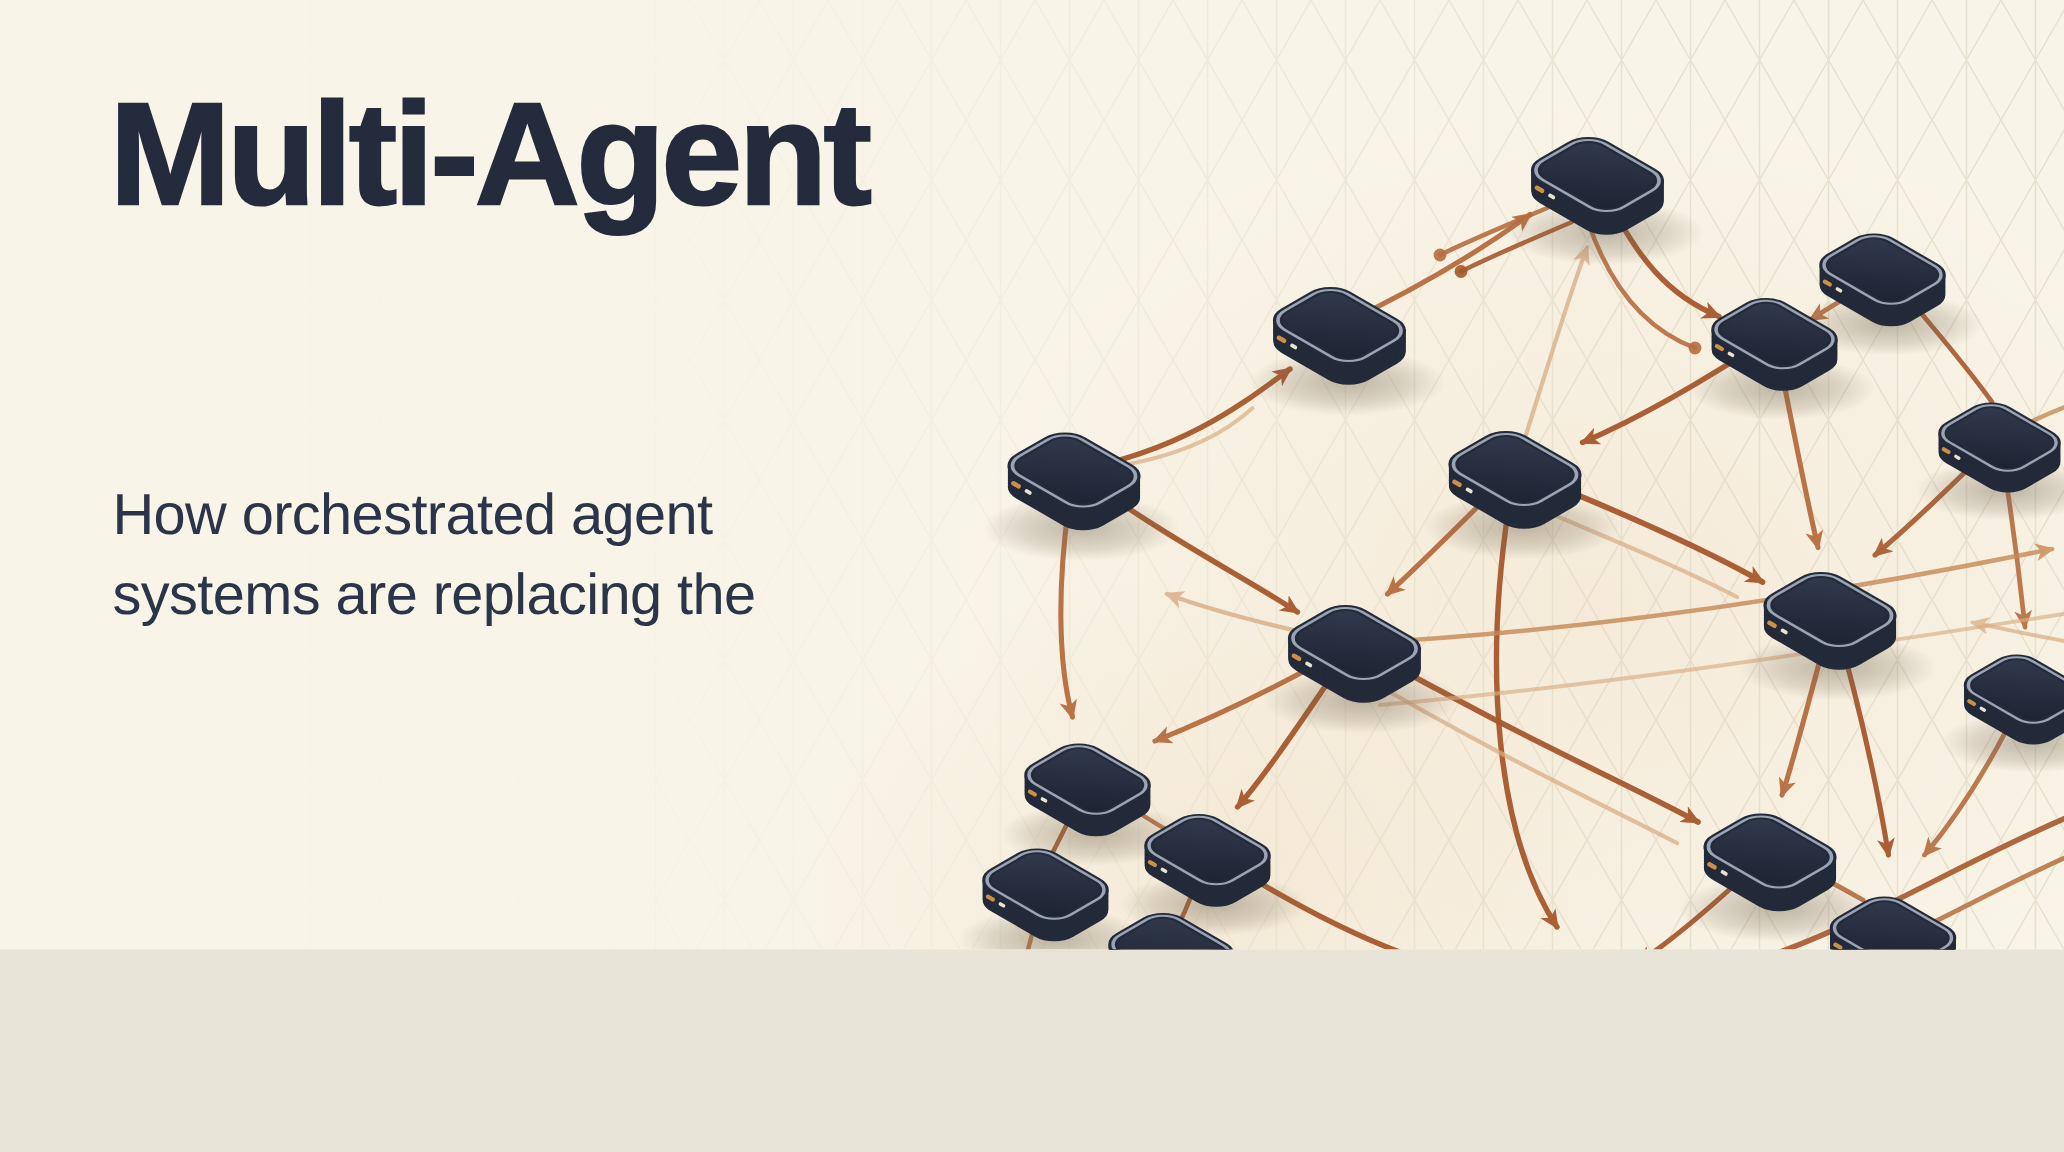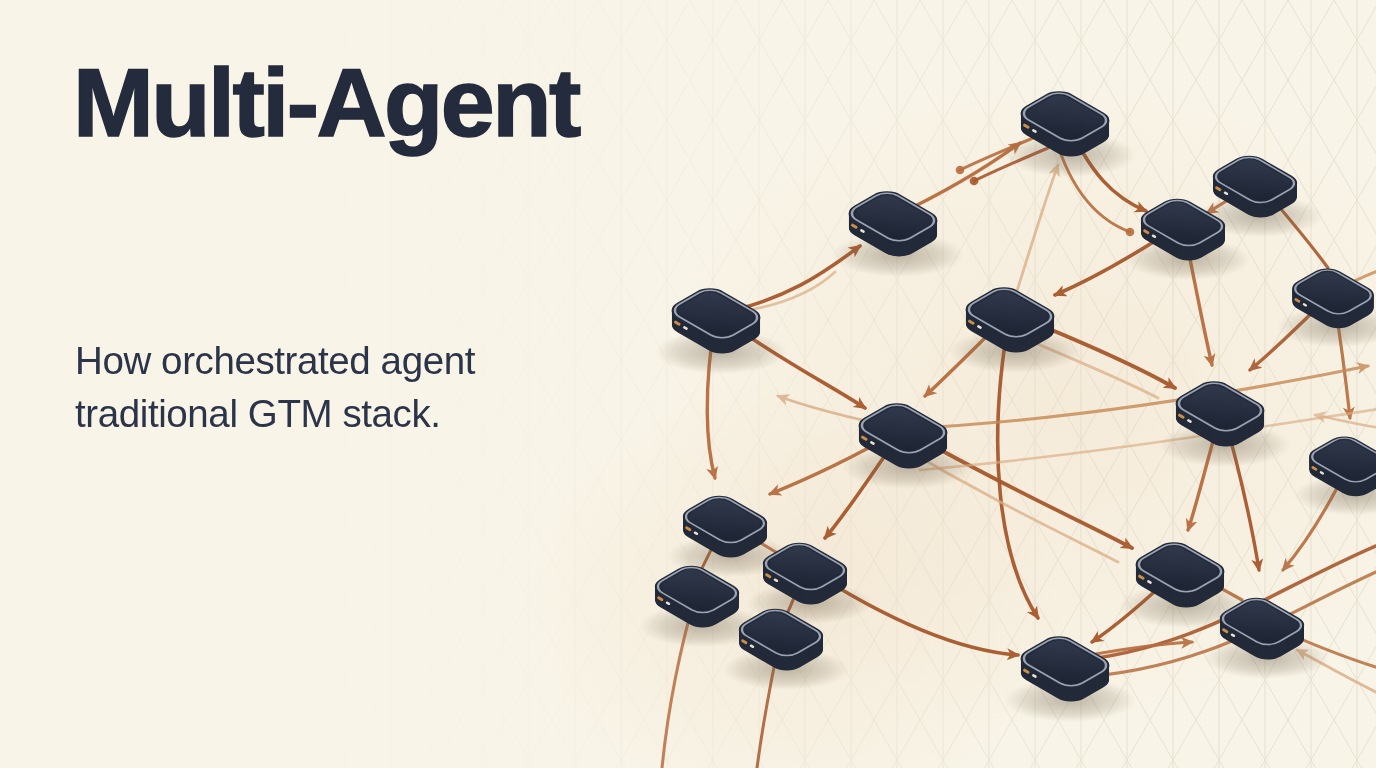--- a/index.html
+++ b/index.html
@@ -1,39 +1,39 @@
 <!DOCTYPE html>
 <html><head>
 <meta charset="utf-8">
 <style>
   html,body{margin:0;padding:0;background:#e8e4d8;}
   .canvas{
     position:relative;
-    width:1376px;height:768px;
+    width:1376px;height:633px;
     overflow:hidden;
     background:#f8f4e7;
     font-family:"Liberation Sans", sans-serif;
   }
   .net-svg{position:absolute;inset:0;display:block;}
   .text-block{position:absolute;left:73px;top:0;z-index:2;}
   .hero-title{
     margin:0;
     position:absolute;left:0;top:52px;
     width:800px;
     font-size:97px;
     line-height:1.06;
     font-weight:700;
     letter-spacing:-2.5px;
     color:#232b3d;
     -webkit-text-stroke:1.5px #232b3d;
   }
   .hero-title span{display:block;}
   .hero-subtitle{
     margin:0;
-    position:absolute;left:2px;top:334px;
+    position:absolute;left:2px;top:317px;
     width:560px;
     font-size:38.5px;
     line-height:1.38;
     font-weight:400;
     letter-spacing:-0.4px;
     color:#2b3449;
   }
   .hero-subtitle span{display:block;}
 </style>
 </head>
@@ -490,16 +490,16 @@
         <rect x="-42" y="8" width="7" height="3" rx="1.5" transform="rotate(30 -38 9)" fill="#cc8f47"></rect>
         <rect x="-33" y="13" width="5" height="2.5" rx="1.2" transform="rotate(30 -30 14)" fill="#e9e3d3"></rect>
       </g>
     </svg>
   <div class="text-block">
     <h1 class="hero-title">
       <span>Multi-Agent</span>
     </h1>
     <p class="hero-subtitle">
       <span>How orchestrated agent</span>
-      <span>traditional GTM stack.</span>
+      <span>systems are replacing the</span>
     </p>
   </div>
 </div>
 
 </body></html>

